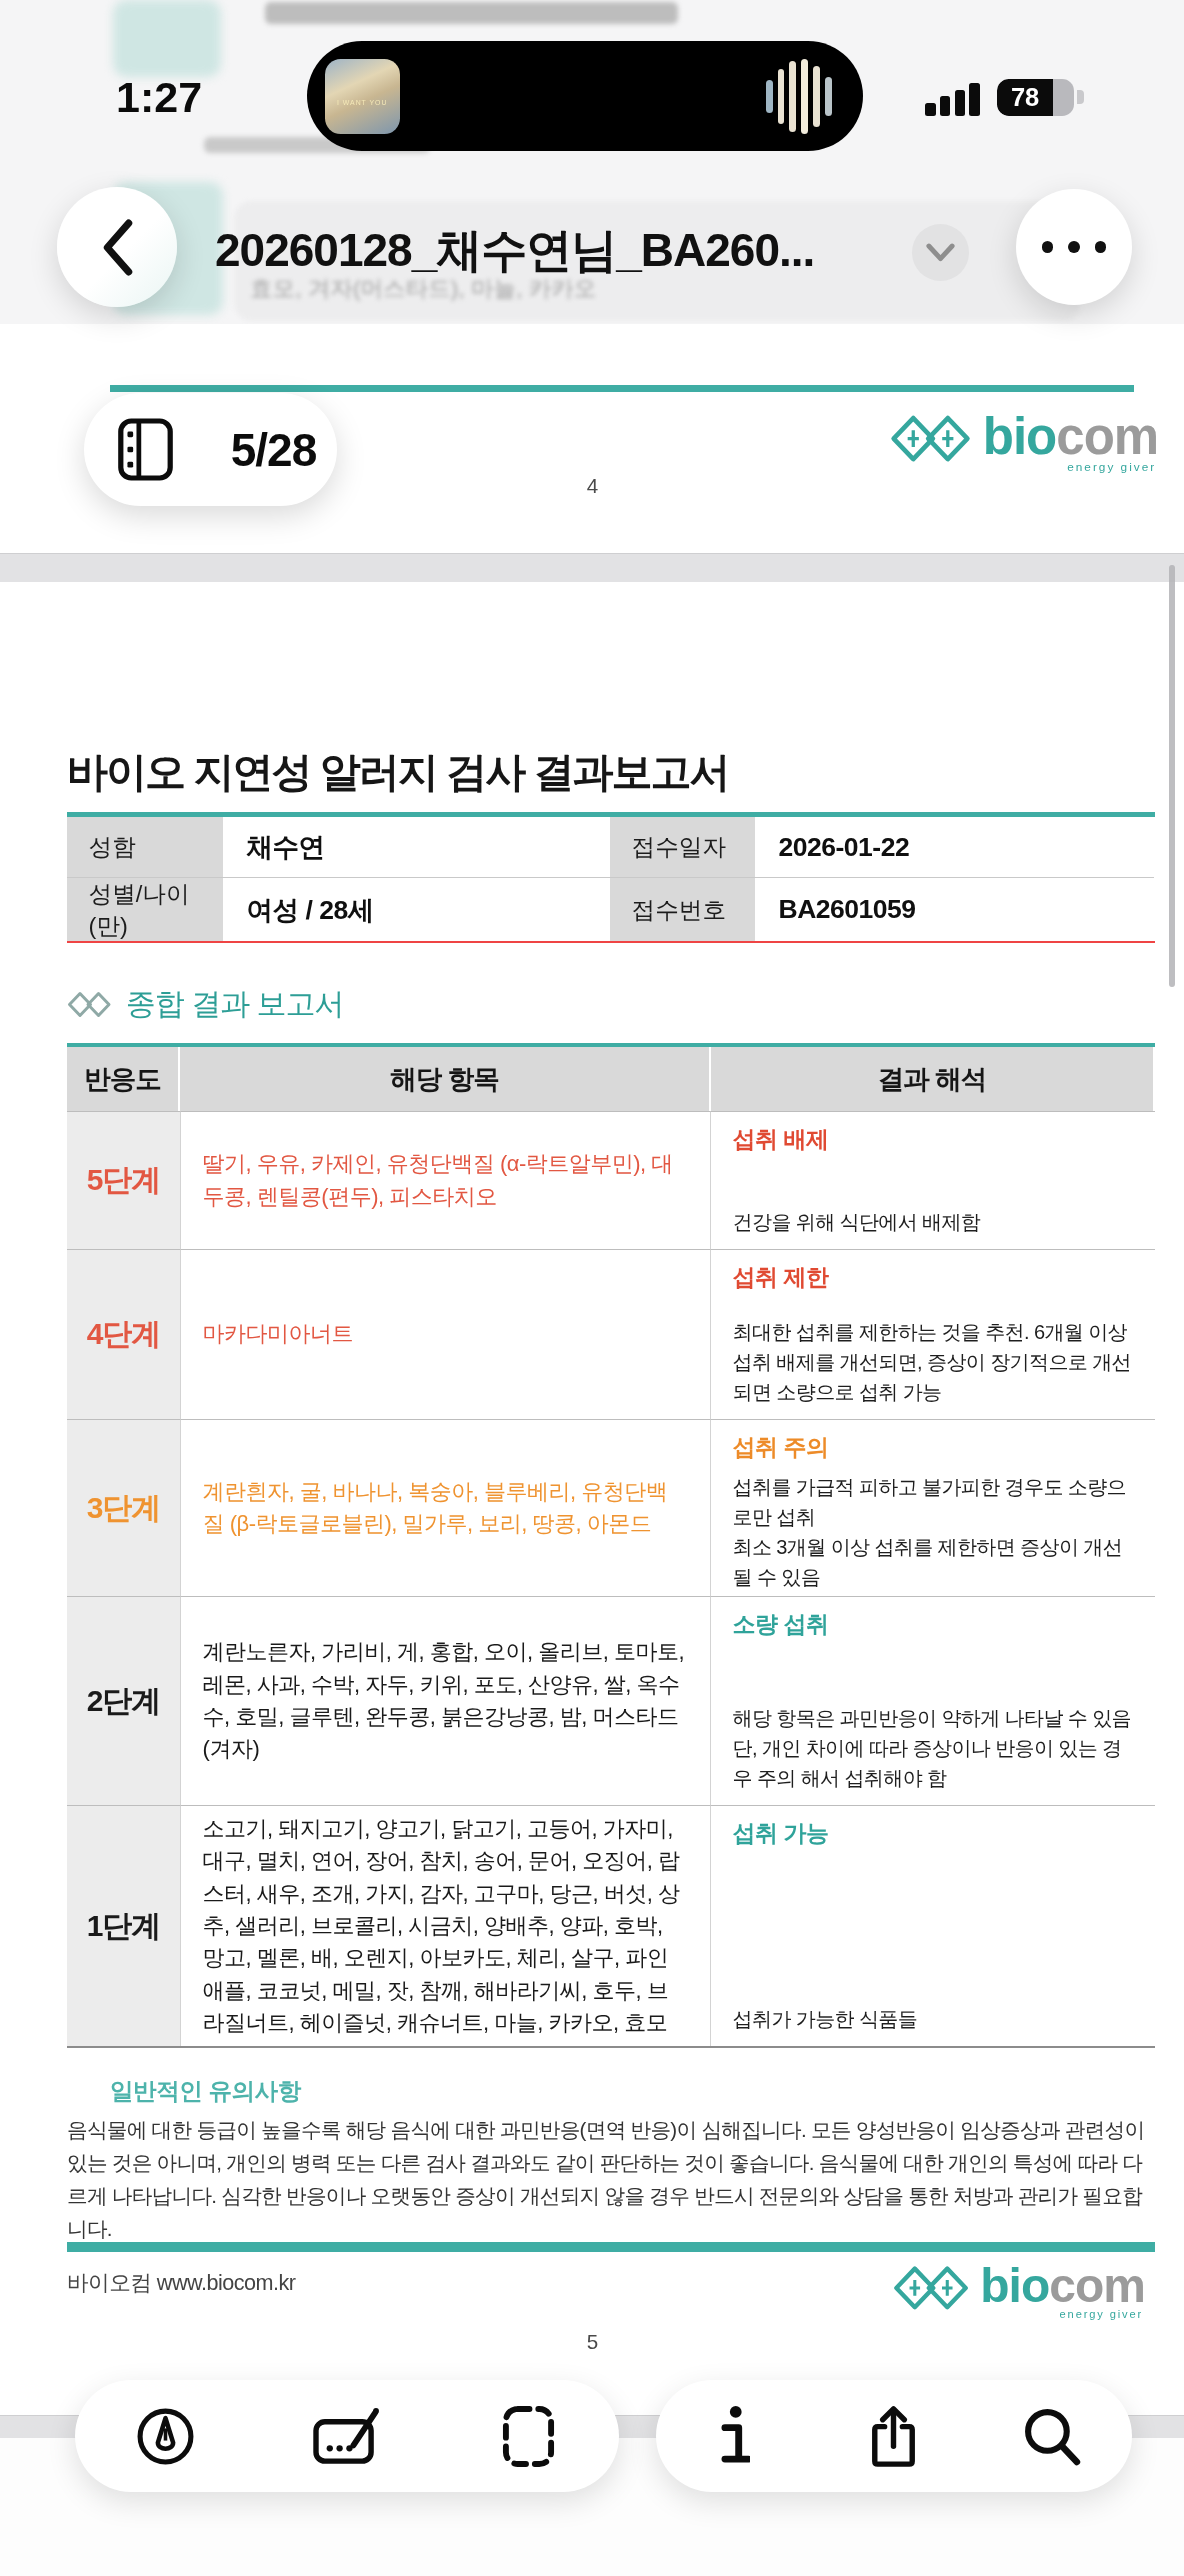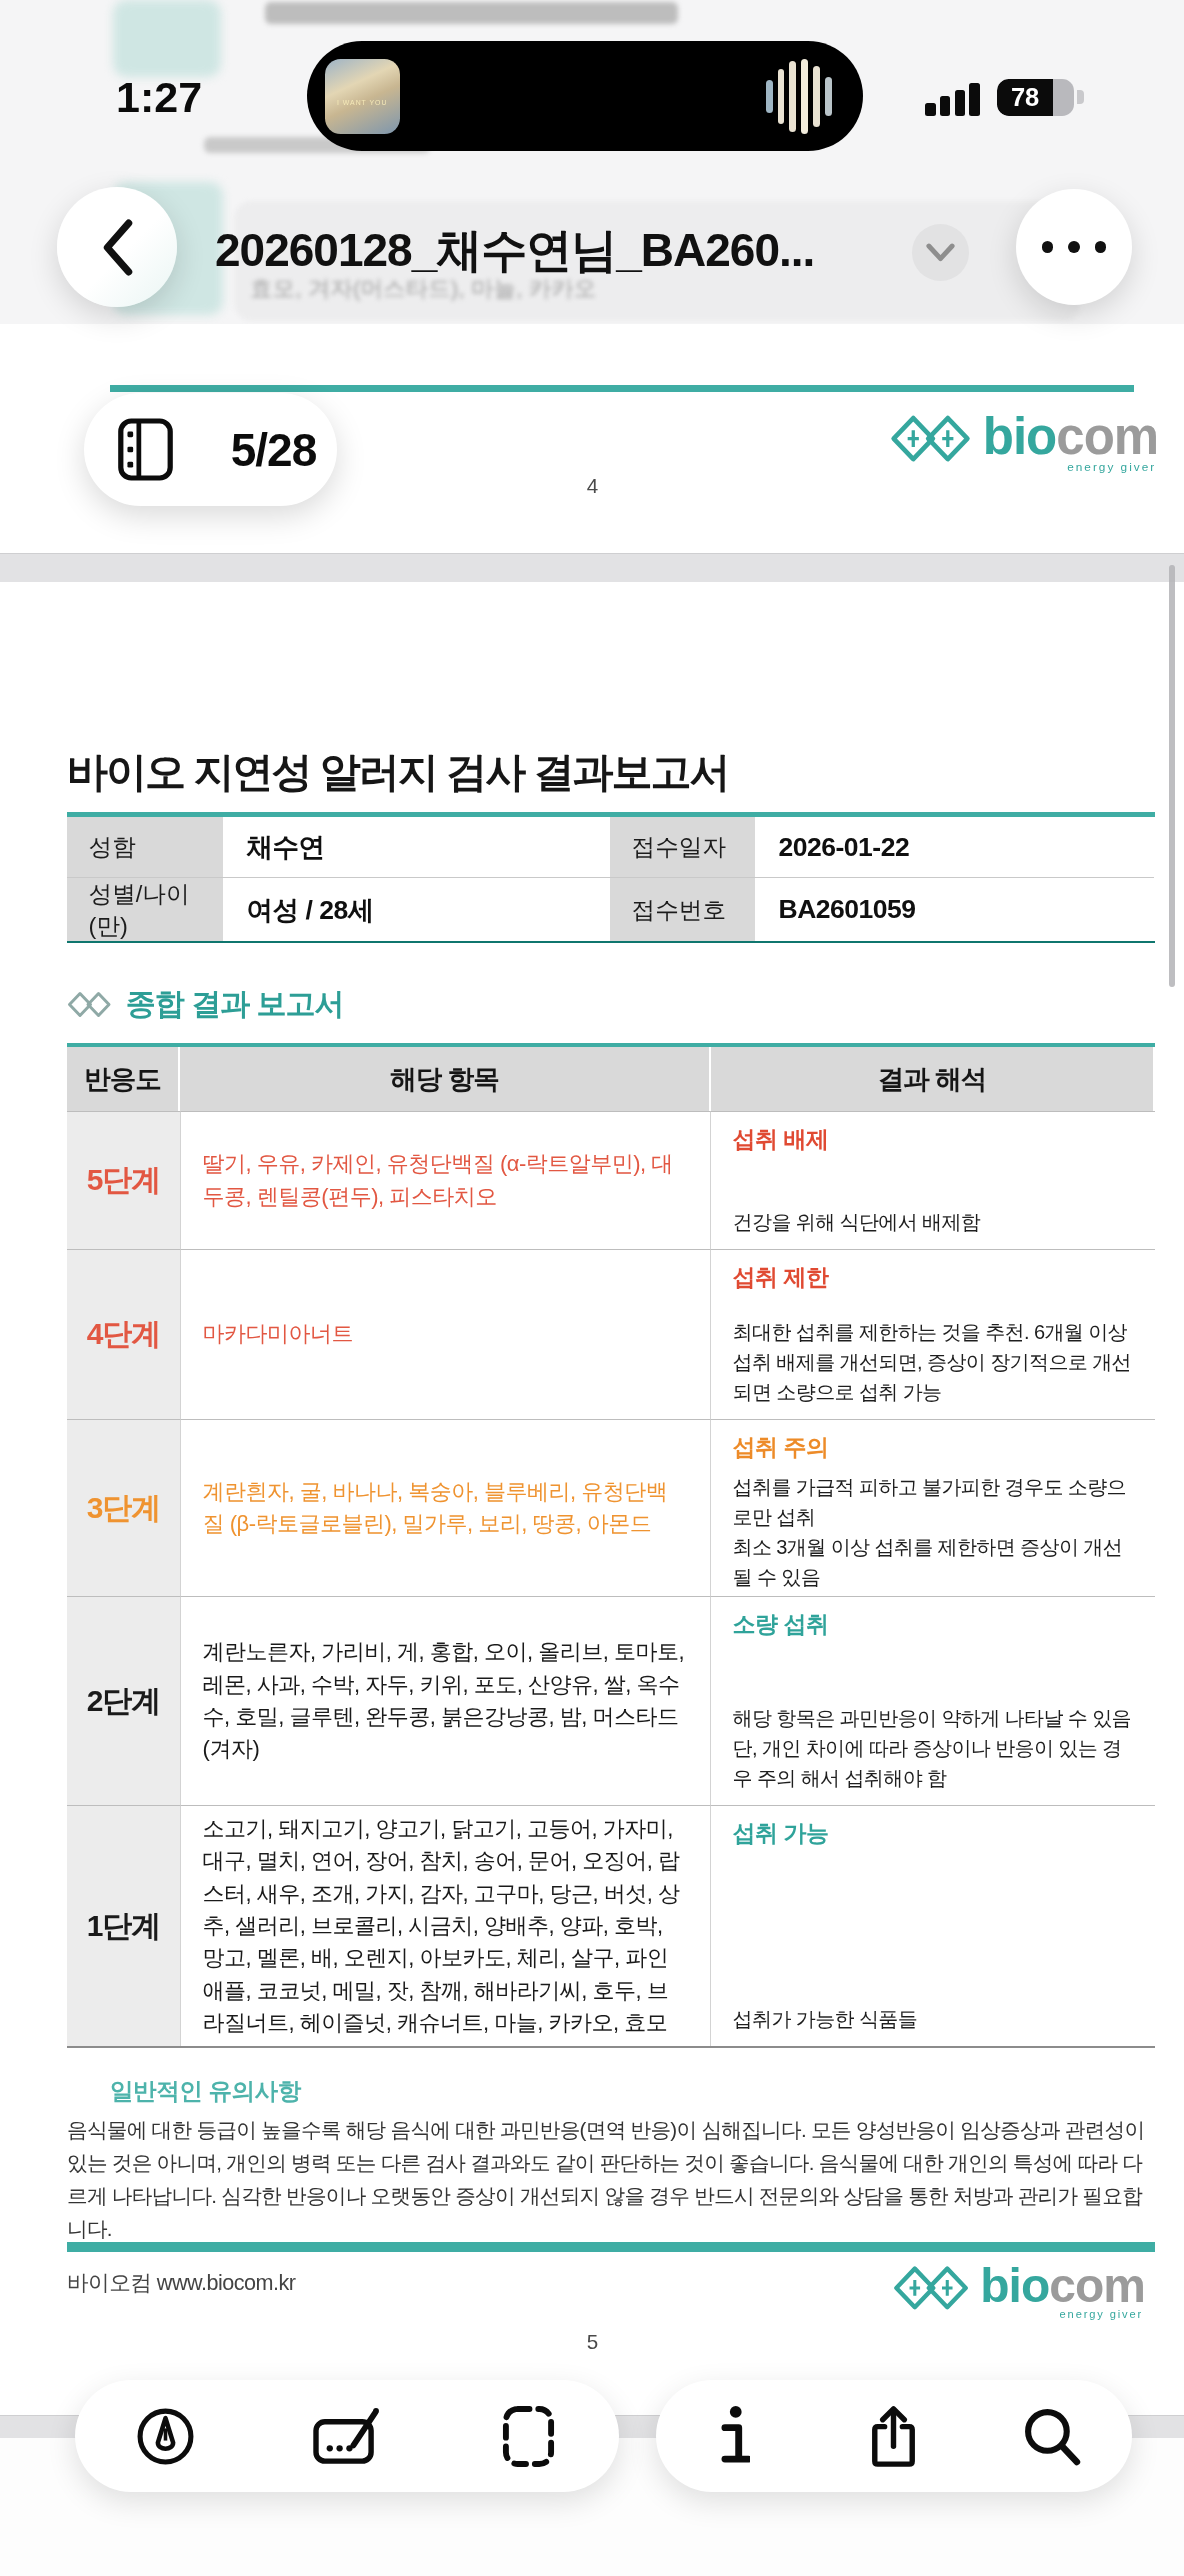--- a/index.html
+++ b/index.html
@@ -48,27 +48,27 @@
   .gap-band{position:absolute;left:0;width:1185px;background:#e2e2e4;border-top:1px solid #cfcfd1;}
   .page5{position:absolute;left:0;top:582px;width:1185px;height:1833px;background:#fff;}
   .page6{position:absolute;left:0;top:2438px;width:1185px;height:138px;background:#fdfdfd;}
   
   .page-pill{position:absolute;left:84px;top:393px;width:253px;height:113px;background:#fff;border-radius:57px;box-shadow:0 9.8px 31px rgba(0,0,0,.15);display:flex;align-items:center;gap:15.7px;padding-left:33px;box-sizing:border-box;}
   .page-pill .num{font-size:46px;font-weight:700;color:#0c0c0c;letter-spacing:-1px;margin-left:41px;}
   .scrollbar{position:absolute;left:1169px;top:565px;width:5.9px;height:422px;background:#b3b3b6;border-radius:2.9px;opacity:.85;}
   
   .doc-title-ko{position:absolute;left:67px;top:745px;font-size:41px;font-weight:700;color:#161616;letter-spacing:-2px;}
   .doc-title-en{position:absolute;right:30px;top:751px;font-size:38px;font-weight:400;color:#9d9fa0;letter-spacing:-1px;}
-  .info-table{position:absolute;left:67px;top:812px;width:1088px;border-top:5.9px solid #3fada4;border-bottom:2px solid #0f766e;display:grid;grid-template-columns:156px 387px 145px 399px;grid-template-rows:61px 63px;}
+  .info-table{position:absolute;left:67px;top:812px;width:1088px;border-top:5.9px solid #3fada4;border-bottom:2px solid #ef4444;display:grid;grid-template-columns:156px 387px 145px 399px;grid-template-rows:61px 63px;}
   .info-table .cell{display:flex;align-items:center;border-bottom:1px solid #c9c9c9;box-sizing:border-box;}
   .info-table .cell:nth-child(n+5){border-bottom:none;}
   .info-label{background:#d9d9d9;padding-left:21.6px;font-size:23.6px;color:#1c1c1c;font-weight:500;}
   .info-value{padding-left:23.6px;font-size:26.5px;font-weight:600;color:#101010;letter-spacing:-0.5px;}
   .section-head{position:absolute;left:67px;top:984px;display:flex;align-items:center;gap:13.8px;}
-  .section-head h2{margin:0;font-size:30px;font-weight:700;color:#2d9e96;letter-spacing:-1px;}
+  .section-head h2{margin:0;font-size:30px;font-weight:400;color:#2d9e96;letter-spacing:-1px;}
   .results{position:absolute;left:67px;top:1043px;width:1088px;border-top:4.9px solid #3fada4;border-bottom:2px solid #8c8c8c;display:grid;grid-template-columns:113px 531px 444px;grid-template-rows:64px 138px 170px 177px 209px 241px;}
   .hcell{background:#d9d9d9;display:flex;align-items:center;justify-content:center;font-size:26.5px;font-weight:700;color:#161616;border-right:2px solid #fff;letter-spacing:-1px;}
   .hcell:last-of-type{border-right:none;}
   .lvl{background:#ececec;display:flex;align-items:center;justify-content:center;font-size:30px;font-weight:700;border-top:1.5px solid #bdbdbd;letter-spacing:-1px;}
   .items{display:flex;align-items:center;padding:13.8px 21.6px;font-size:22px;line-height:1.47;border-top:1.5px solid #bdbdbd;border-left:1px solid #d3d3d3;border-right:1px solid #d3d3d3;box-sizing:border-box;letter-spacing:-0.5px;}
   .verdict{display:flex;flex-direction:column;justify-content:space-between;padding:11.8px 17.7px 11.8px 21.6px;border-top:1.5px solid #bdbdbd;box-sizing:border-box;}
   .verdict .v-title{font-size:23px;font-weight:700;margin-bottom:8.8px;letter-spacing:-0.5px;}
   .verdict .v-desc{font-size:20px;color:#1e1e1e;line-height:1.5;white-space:pre-line;letter-spacing:-0.6px;}
   .c-red{color:#e25742;} .c-red-strong{color:#e04a32;}
   .c-orange{color:#ef9330;} .c-orange-strong{color:#ed8b28;}

